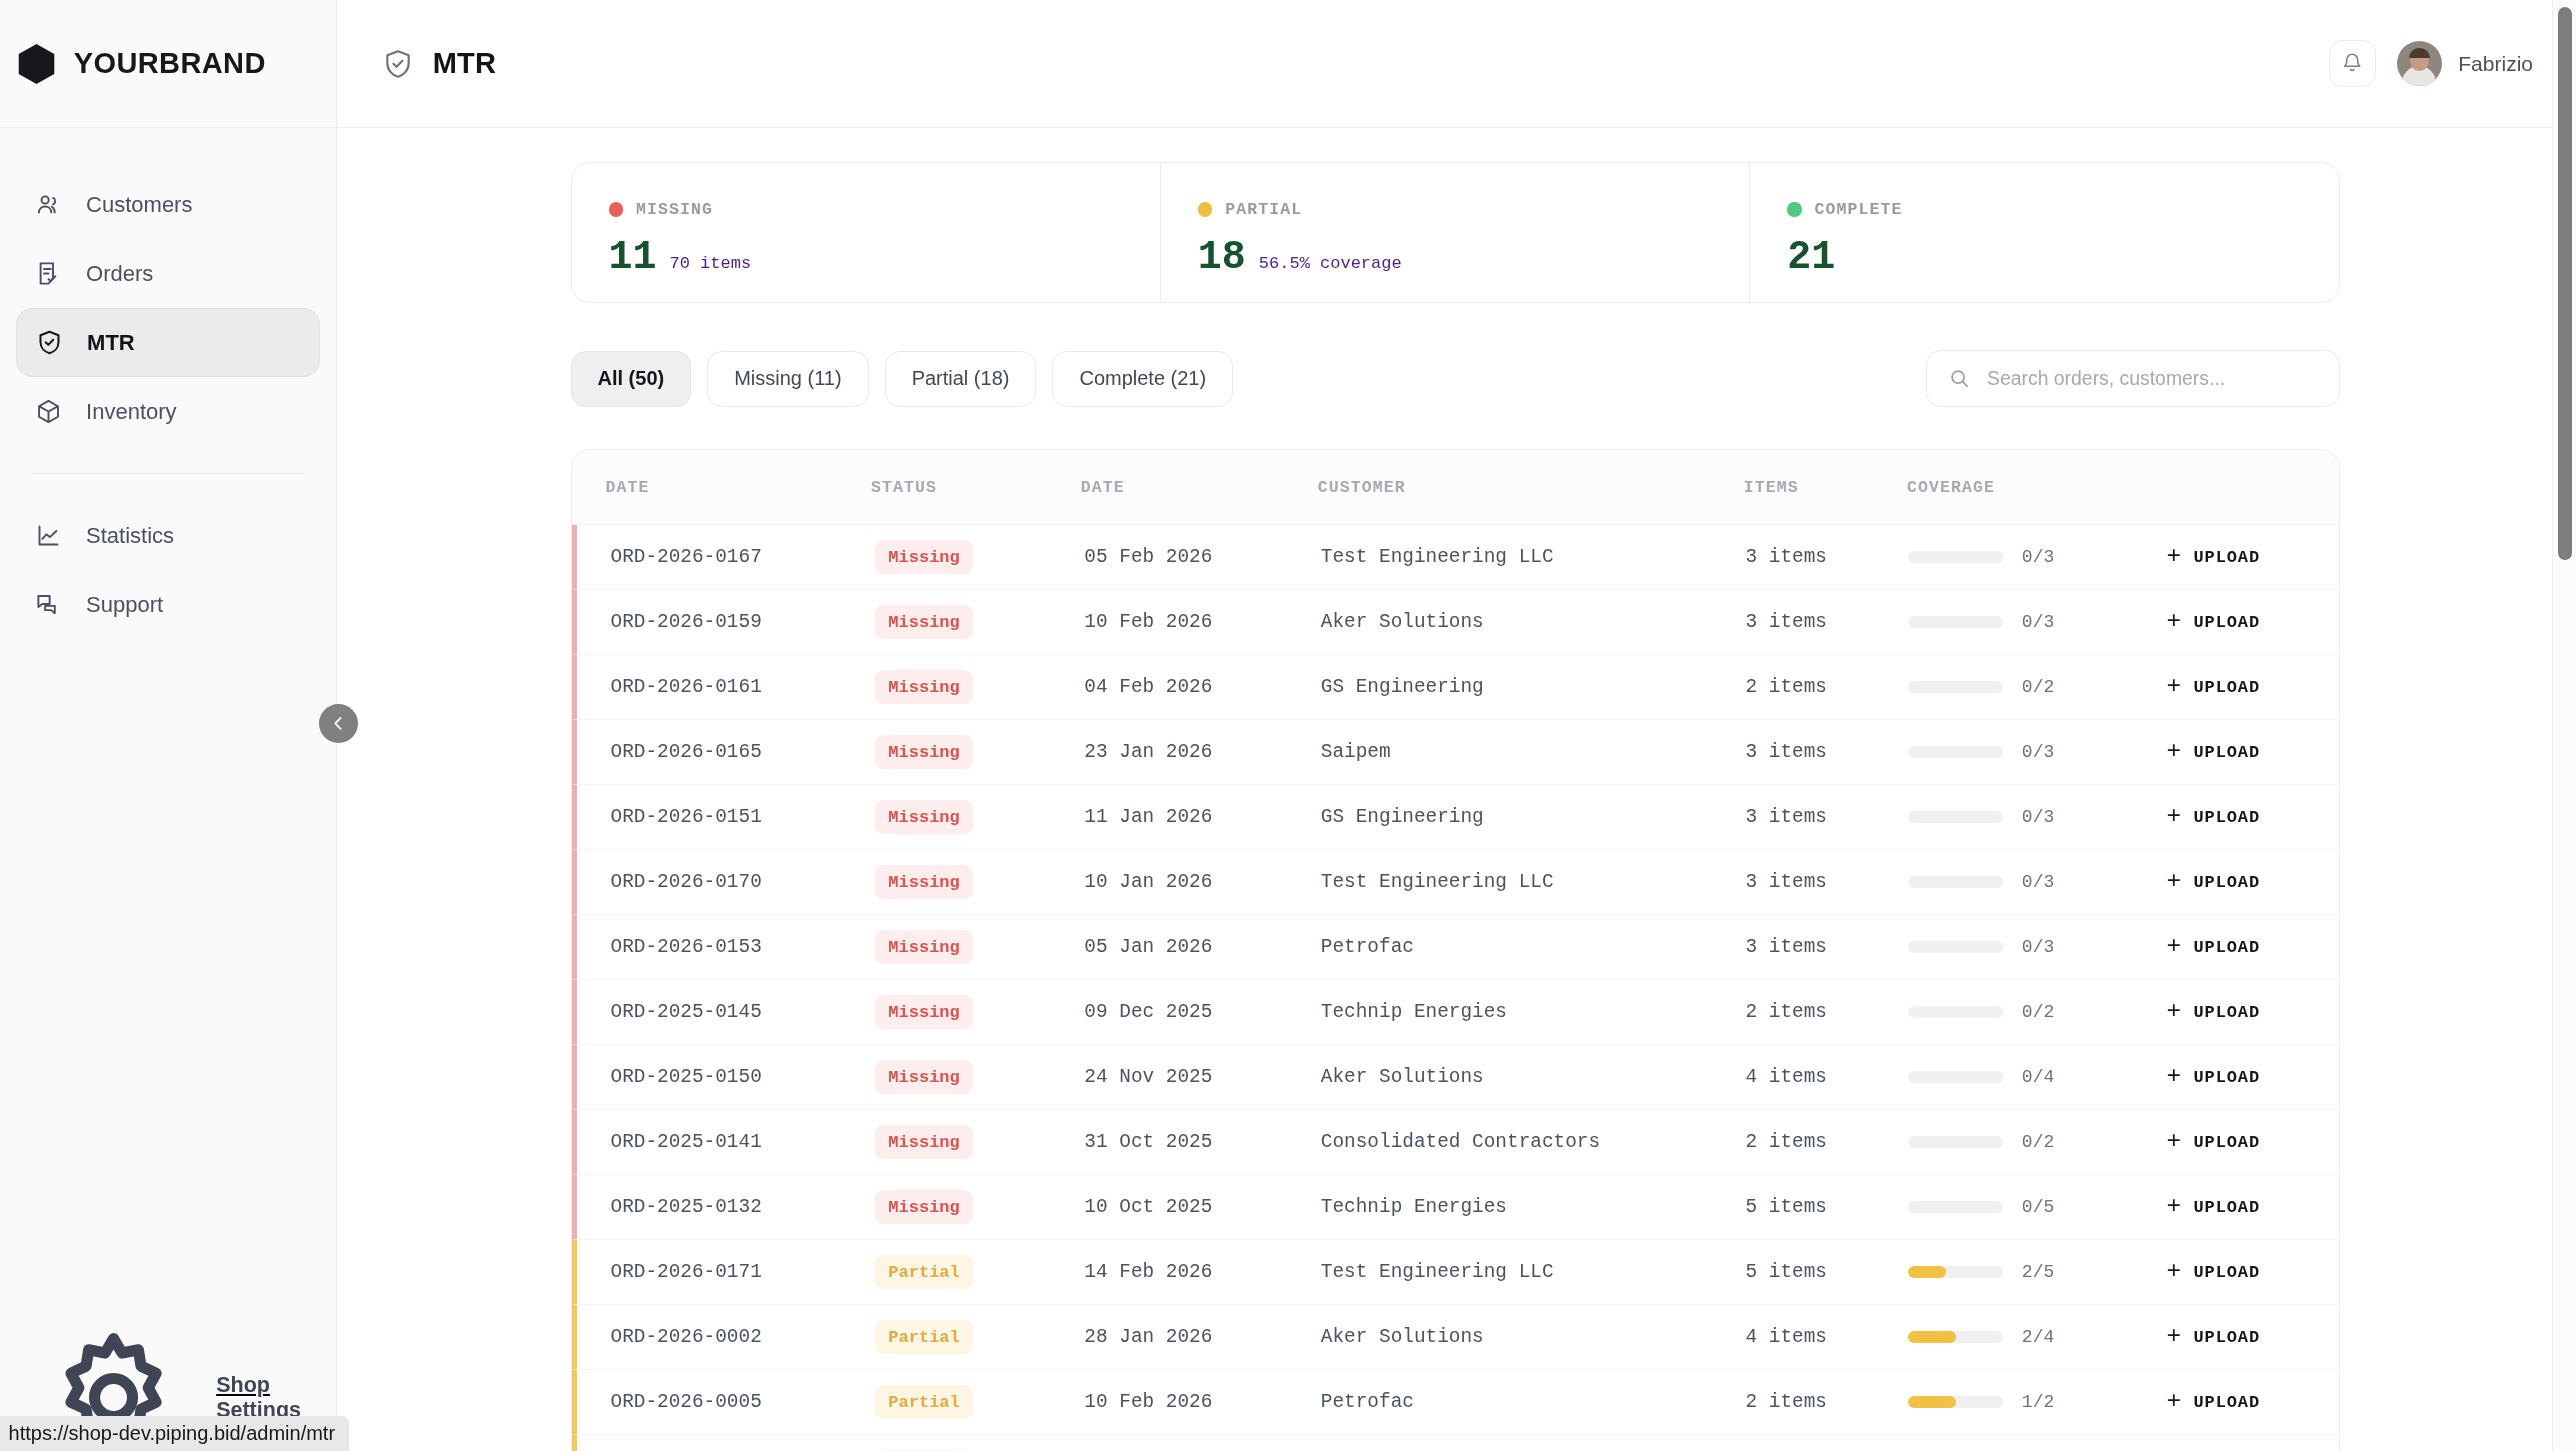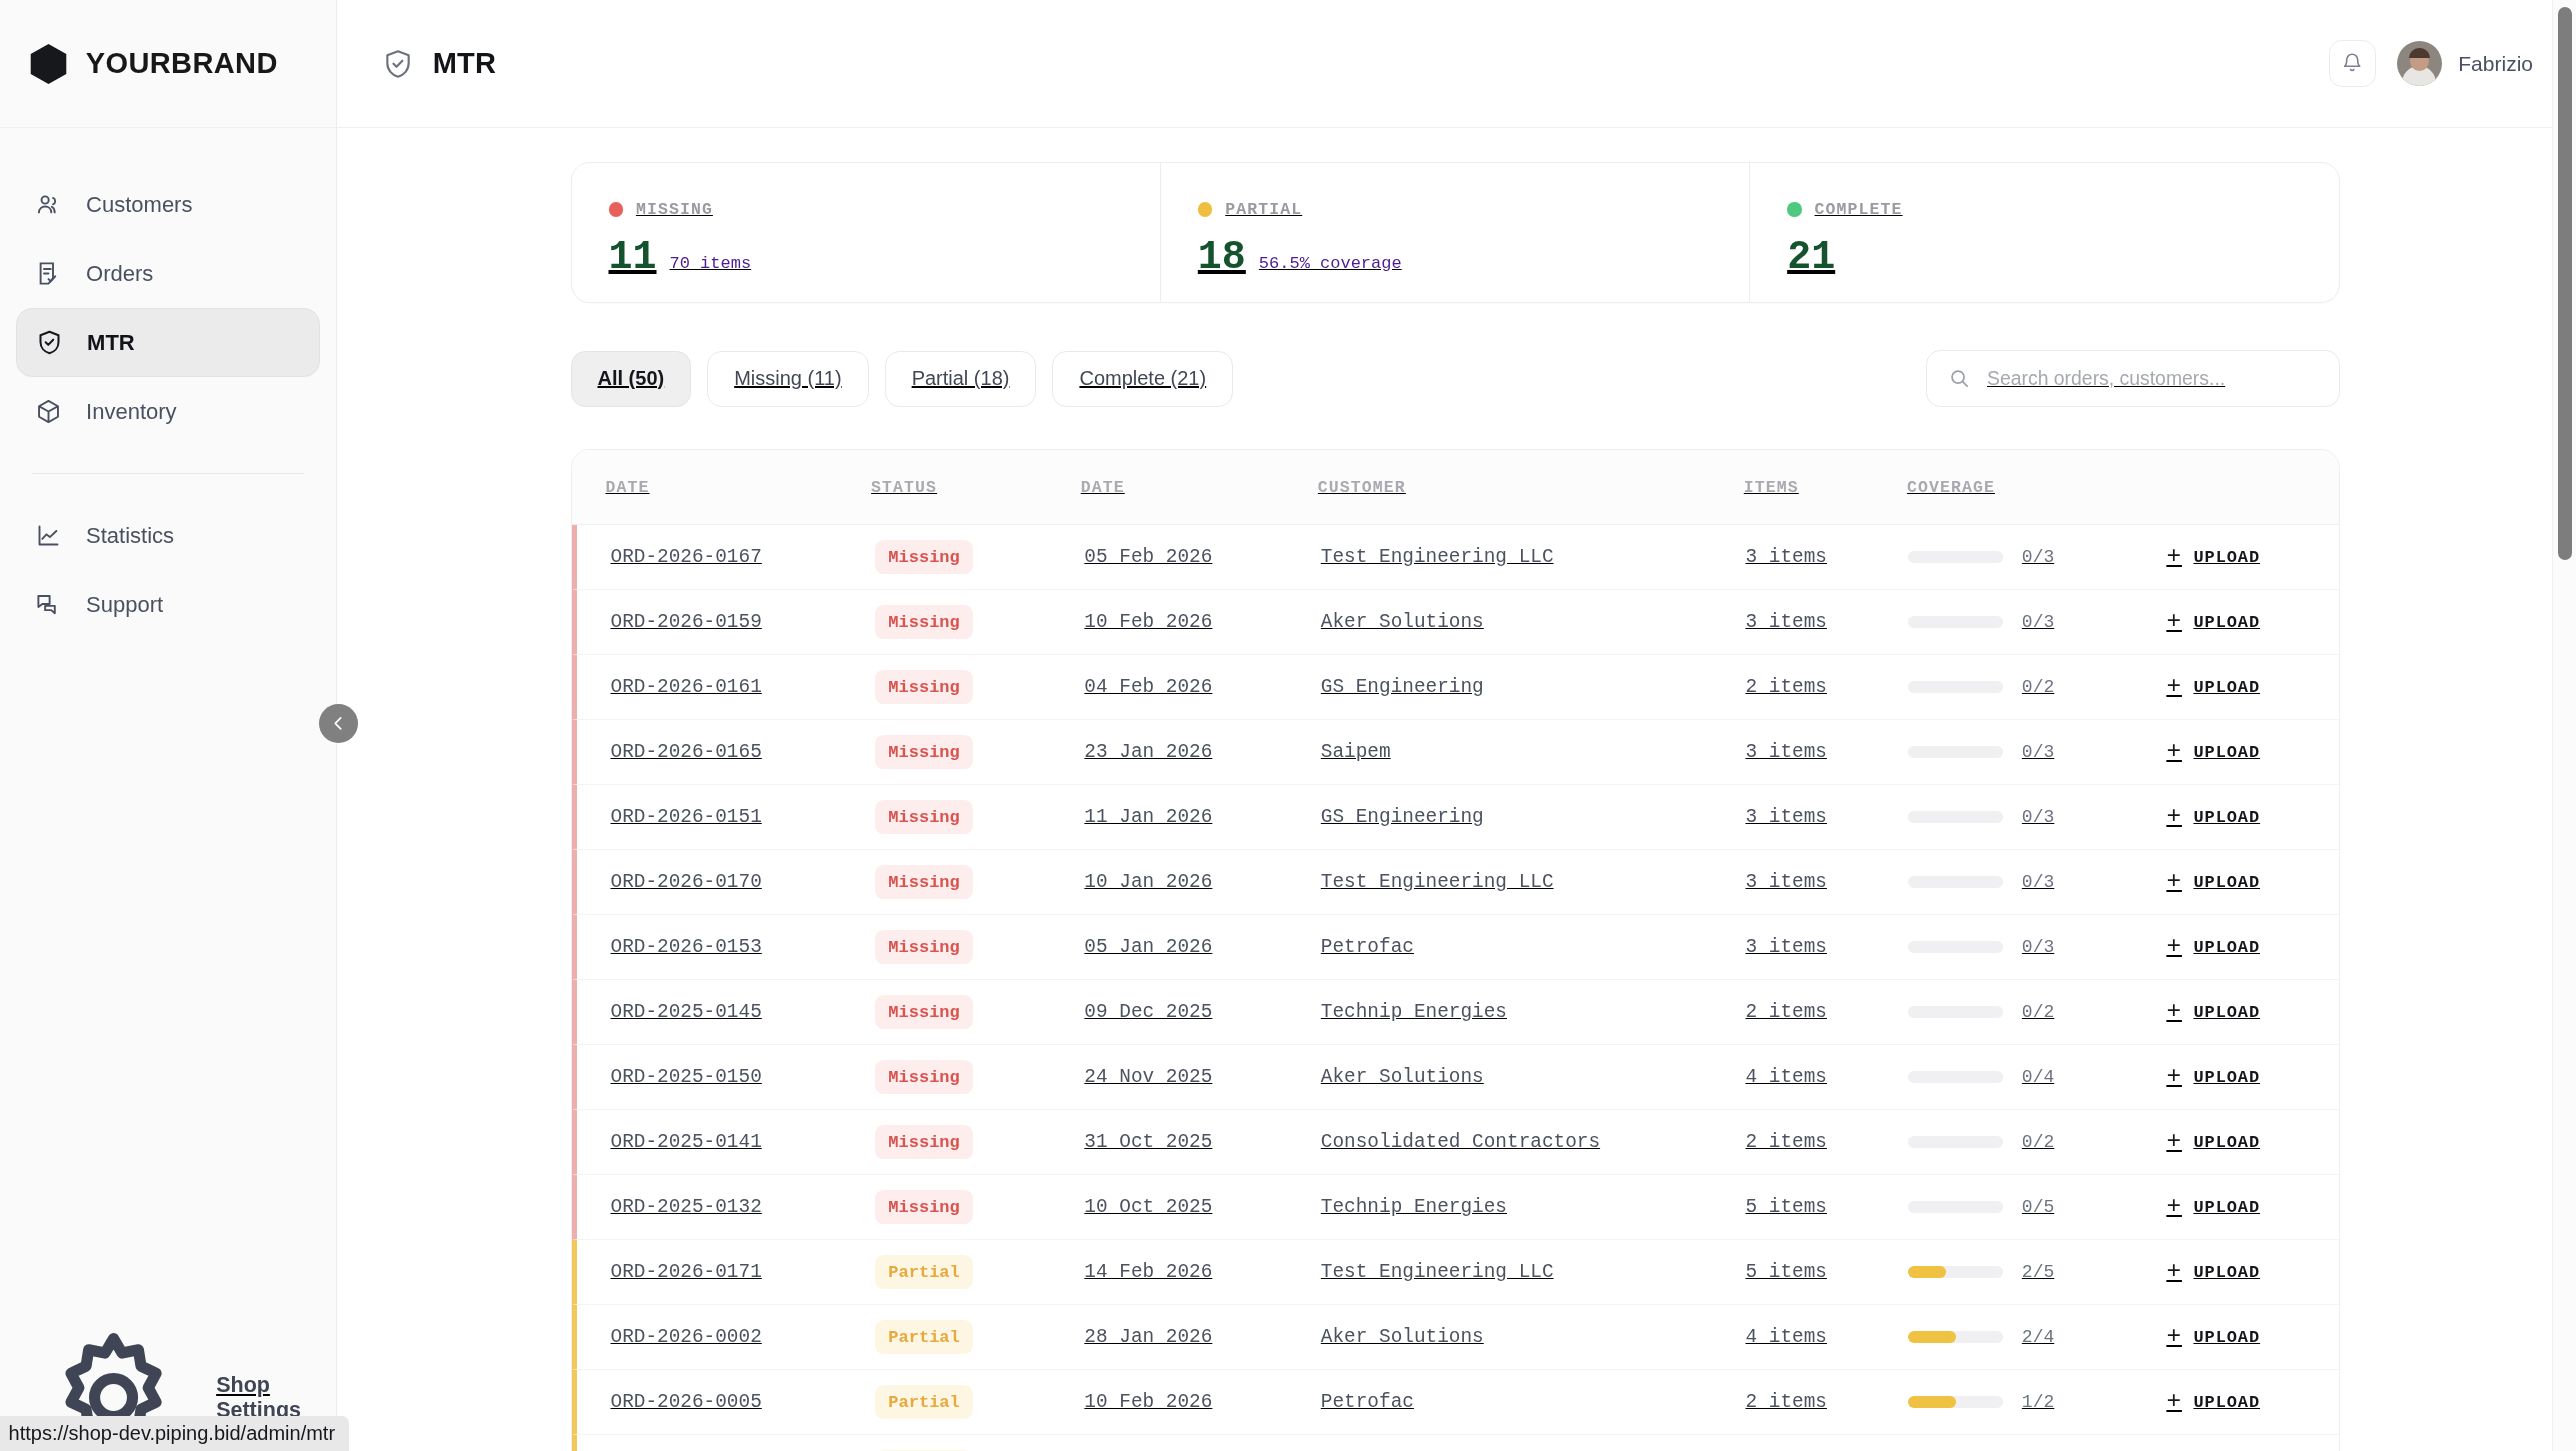--- a/index.html
+++ b/index.html
@@ -22,21 +22,21 @@
     border-right: 1.4px solid #ededed;
     display: flex;
     flex-direction: column;
     position: relative;
   }
   .brand {
     height: 128px;
     display: flex;
     align-items: center;
     gap: 18.7px;
-    padding-left: 30px;
+    padding-left: 18px;
     border-bottom: 1.4px solid #efefef;
   }
   .brand-mark { width: 37px; height: 42px; flex: none; }
   .brand-name {
     font-size: 29px;
     font-weight: 700;
     letter-spacing: 0.4px;
     color: #18181b;
   }
   .nav { padding: 42px 16px 0 16px; display: flex; flex-direction: column; }
@@ -163,21 +163,20 @@
   .avatar .body {
     position: absolute; width: 34px; height: 20px; border-radius: 17px 17px 0 0;
     background: #e8e6e3; left: 5px; bottom: 0;
   }
   .username { font-size: 21px; color: #4a5060; font-weight: 500; }
 
   .content {
     flex: 1;
     overflow: hidden;
     padding: 34px 3px 0 0;
-    text-decoration: underline;
   }
   .content-inner { width: 1769px; margin: 0 auto; }
 
   
   .stats {
     display: flex;
     border: 1.4px solid #ededed;
     border-radius: 18.7px;
     background: #ffffff;
     overflow: hidden;

